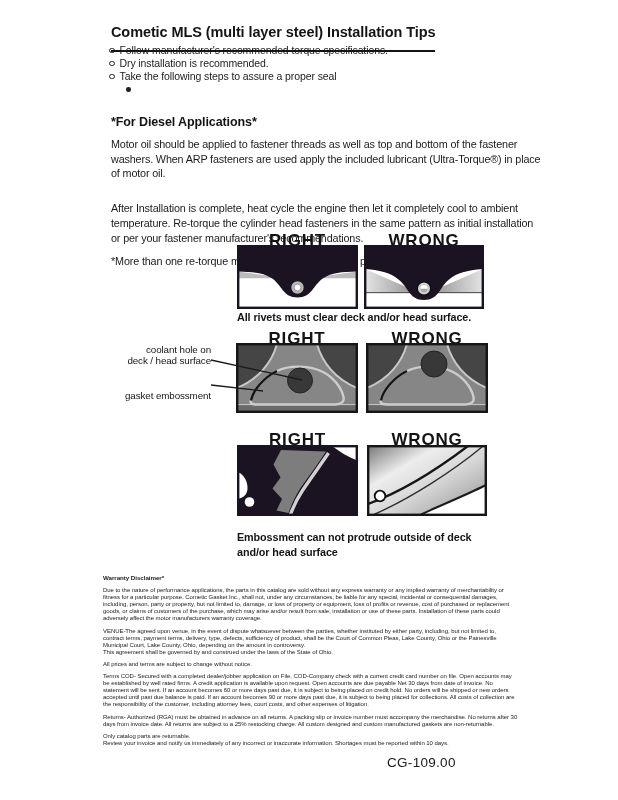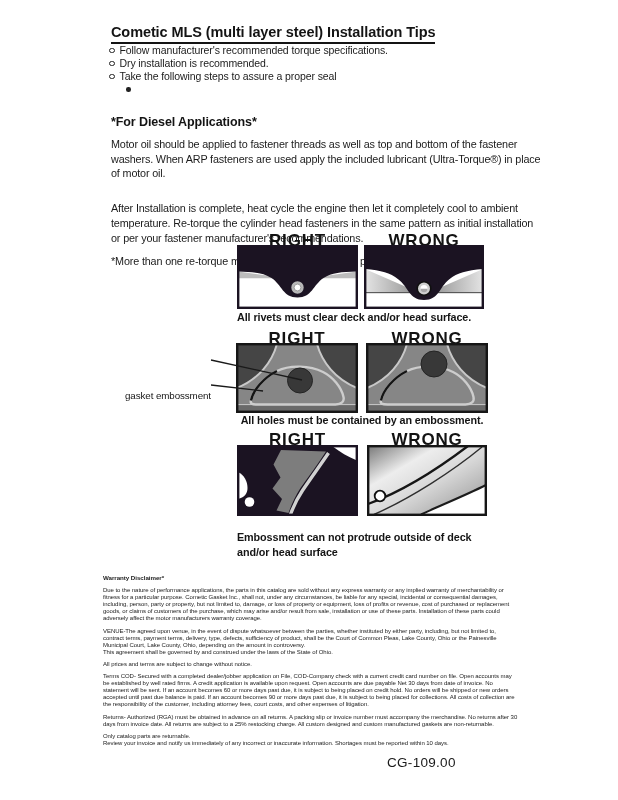--- a/index.html
+++ b/index.html
@@ -4,21 +4,21 @@
 <style>
   html,body{margin:0;padding:0;background:#e8e8e8;}
   .page{
     position:relative;width:618px;height:800px;background:#ffffff;
     font-family:"Liberation Sans","DejaVu Sans",sans-serif;color:#1d1d1f;
     overflow:hidden;margin:0 auto;
   }
   .title{
     position:absolute;left:111px;top:24px;font-size:14.5px;font-weight:700;
     letter-spacing:-0.1px;color:#141414;border-bottom:2px solid #141414;
-    padding-bottom:2px;display:inline-block;
+    padding-bottom:10px;display:inline-block;
   }
   .tips{position:absolute;left:109px;top:44px;font-size:10.5px;line-height:13px;letter-spacing:-0.1px;color:#1b1b1b;}
   .tip-row{display:flex;align-items:center;height:13px;}
   .tip-row.sub{margin-left:17px;}
   .dot-open{width:3.5px;height:3.5px;border:1.2px solid #222;border-radius:50%;margin-right:5px;flex:none;}
   .dot-fill{width:4.5px;height:4.5px;background:#222;border-radius:50%;margin-right:4px;flex:none;}
   .diesel{position:absolute;left:111px;top:115px;width:432px;font-size:10.8px;line-height:14.8px;letter-spacing:-0.15px;color:#1b1b1b;}
   .diesel h2{font-size:12.5px;font-weight:700;margin:0 0 7px 0;color:#141414;letter-spacing:-0.1px;}
   .diesel p{margin:0 0 8px 0;}
   .dlabel{position:absolute;width:121px;text-align:center;font-size:17px;font-weight:600;letter-spacing:0.8px;color:#131313;}
@@ -100,20 +100,22 @@
     <circle cx="60" cy="43.5" r="3.5" fill="#ffffff"></circle>
     <path d="M56.5,43.8 A3.5,3.5 0 0 0 63.5,43.8 Z" fill="#a8a8a8"></path>
     <rect x="1.2" y="1.2" width="117.6" height="61.6" fill="none" stroke="#1b1322" stroke-width="2.4"></rect>
   </svg>
 
   <div class="dcap" style="left:237px;top:311px;">All rivets must clear deck and/or head surface.</div>
 
   <div class="dlabel" style="left:236px;top:329px;width:122px;">RIGHT</div>
   <div class="dlabel" style="left:366px;top:329px;width:122px;">WRONG</div>
 
+  <div class="ann" style="left:118px;top:344px;width:93px;">coolant hole on
+deck / head surface</div>
   <div class="ann" style="left:103px;top:390px;width:108px;">gasket embossment</div>
 
   <svg class="dsvg" style="left:236px;top:343px;" width="122" height="70" viewBox="0 0 122 70">
     <rect x="1" y="1" width="120" height="68" fill="#868686"></rect>
     <rect x="1" y="62" width="120" height="7" fill="#6a6a6a"></rect>
     <rect x="1" y="61" width="120" height="1.1" fill="#c2c2c2"></rect>
     <path d="M1,1 H41 C36,19 23,36 1,45 Z" fill="#454545"></path>
     <path d="M41,1 C36,19 23,36 1,45" fill="none" stroke="#c8c8c8" stroke-width="2"></path>
     <path d="M121,1 H81 C86,19 99,36 121,45 Z" fill="#454545"></path>
     <path d="M81,1 C86,19 99,36 121,45" fill="none" stroke="#c8c8c8" stroke-width="2"></path>
@@ -135,21 +137,20 @@
     <path d="M15,57.5 C17,47 28,34.5 41,28" fill="none" stroke="#141414" stroke-width="2.4"></path>
     <circle cx="68" cy="21" r="13" fill="#383838" stroke="#242424" stroke-width="1"></circle>
     <rect x="1.2" y="1.2" width="119.6" height="67.6" fill="none" stroke="#161616" stroke-width="2.4"></rect>
   </svg>
 
   <svg class="leader" width="110" height="50" viewBox="0 0 110 50">
     <line x1="6" y1="11" x2="97" y2="31" stroke="#1a1a1a" stroke-width="1.3"></line>
     <line x1="6" y1="36" x2="58" y2="42" stroke="#1a1a1a" stroke-width="1.3"></line>
   </svg>
 
-  <div class="dcap center" style="left:236px;top:414px;width:252px;">All holes must be contained by an embossment.</div>
 
   <div class="dlabel" style="left:237px;top:430px;">RIGHT</div>
   <div class="dlabel" style="left:367px;top:430px;width:120px;">WRONG</div>
 
   <svg class="dsvg" style="left:237px;top:445px;" width="121" height="71" viewBox="0 0 121 71">
     <rect x="1" y="1" width="119" height="69" fill="#1b1322"></rect>
     <path d="M95,1 C103,7 111,12 120,15.5 L120,1 Z" fill="#ffffff"></path>
     <path d="M1,27 C7,30 10.5,36 10.5,43 C10.5,49 7,52.5 1,54 Z" fill="#ffffff"></path>
     <path d="M91.5,8 C83,20.5 74,33 65.5,45.5 C60.5,53 56.5,61 53.5,69.5" fill="none" stroke="#d2d2d2" stroke-width="3.4"></path>
     <path d="M44,5 L89,6.5 C81,19 72,31 63.5,43 C58.5,50.5 54.5,59.5 51.5,68 L39.5,65.5 L45,54 L35.5,43.5 L43.5,32.5 L36.5,19.5 Z" fill="#7d7d7d"></path>

